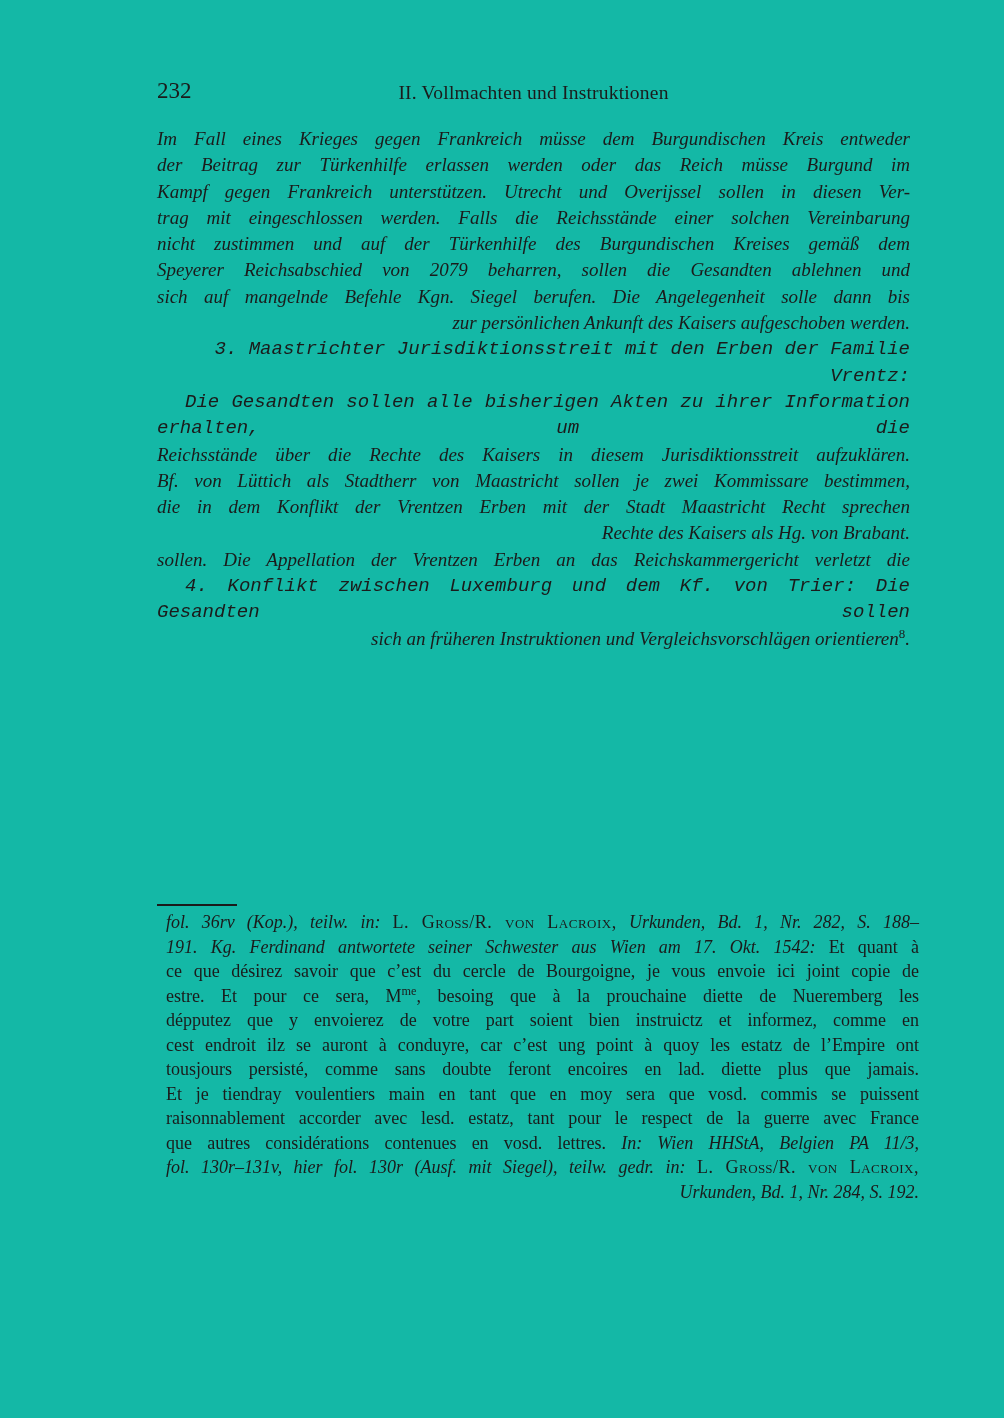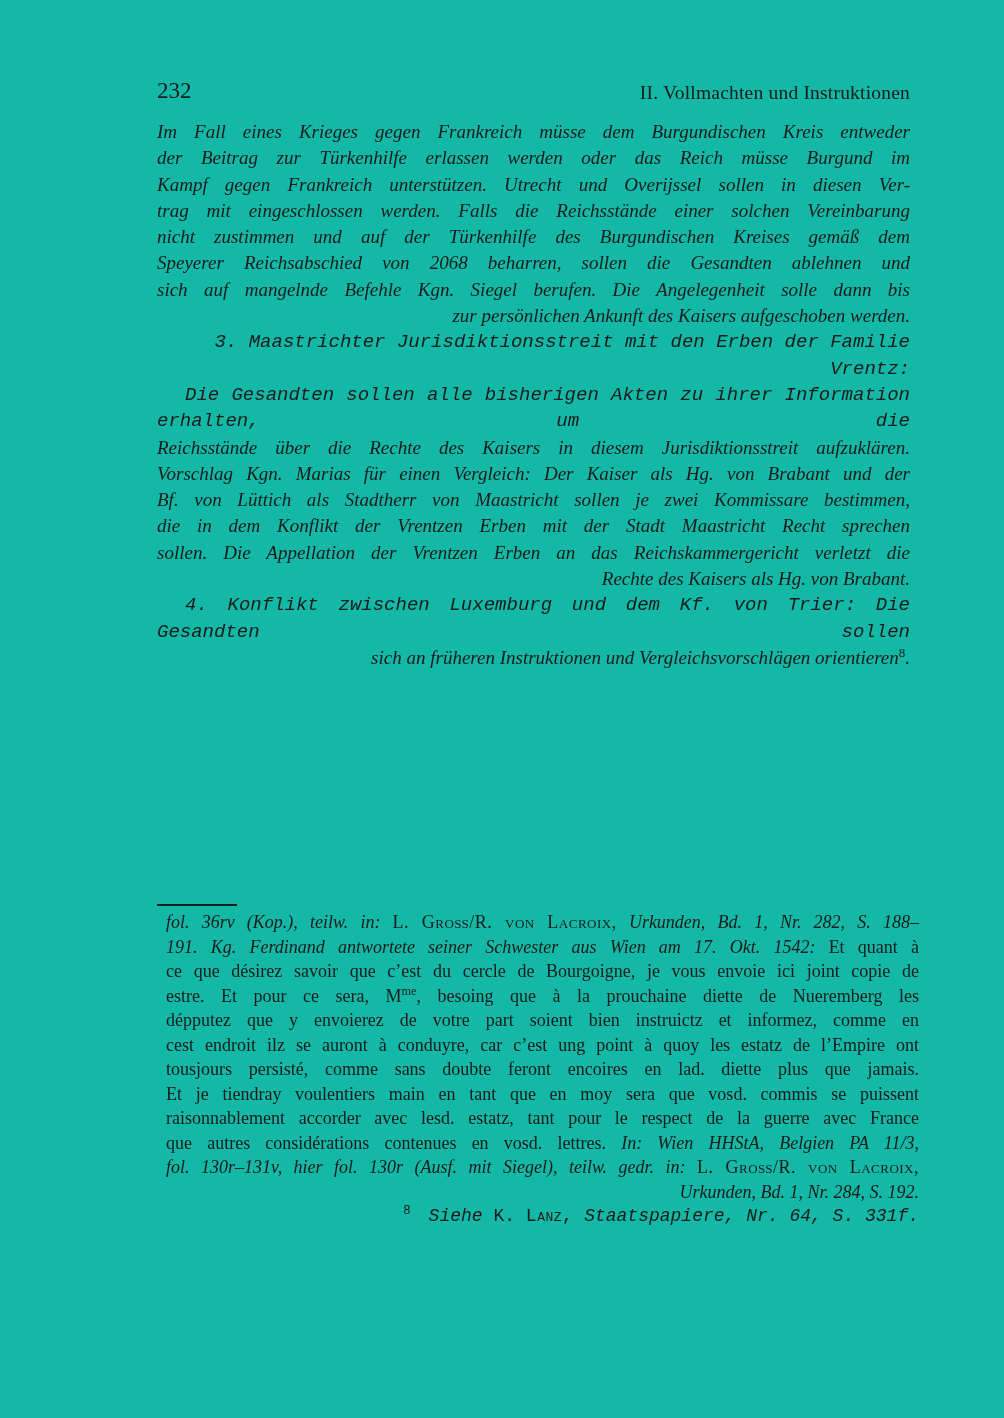--- a/index.html
+++ b/index.html
@@ -25,29 +25,29 @@
     left: 157px;
     top: 78px;
     font-size: 23px;
     line-height: 26px;
   }
   .running-header {
     position: absolute;
     left: 157px;
     top: 81px;
     width: 753px;
-    text-align: right;
+    text-align: center;
     font-size: 19.5px;
     line-height: 24px;
     letter-spacing: 0.2px;
   }
   .main-block {
     position: absolute;
     left: 157px;
-    top: 119px;
+    top: 126px;
     width: 753px;
     font-size: 19px;
     font-style: italic;
   }
   .main-block .tline {
     line-height: 26.3px;
   }
   .fn-rule {
     position: absolute;
     left: 157px;
@@ -101,43 +101,41 @@
 
 <div class="page">
   <div class="page-number">232</div>
   <div class="running-header">II. Vollmachten und Instruktionen</div>
   <div class="main-block">
       <div class="tline just"><span class="s-i">Im Fall eines Krieges gegen Frankreich müsse dem Burgundischen Kreis entweder</span></div>
       <div class="tline just"><span class="s-i">der Beitrag zur Türkenhilfe erlassen werden oder das Reich müsse Burgund im</span></div>
       <div class="tline just"><span class="s-i">Kampf gegen Frankreich unterstützen. Utrecht und Overijssel sollen in diesen Ver-</span></div>
       <div class="tline just"><span class="s-i">trag mit eingeschlossen werden. Falls die Reichsstände einer solchen Vereinbarung</span></div>
       <div class="tline just"><span class="s-i">nicht zustimmen und auf der Türkenhilfe des Burgundischen Kreises gemäß dem</span></div>
-      <div class="tline just"><span class="s-i">Speyerer Reichsabschied von 2068 beharren, sollen die Gesandten ablehnen und</span></div>
+      <div class="tline just"><span class="s-i">Speyerer Reichsabschied von 2079 beharren, sollen die Gesandten ablehnen und</span></div>
       <div class="tline just"><span class="s-i">sich auf mangelnde Befehle Kgn. Siegel berufen. Die Angelegenheit solle dann bis</span></div>
       <div class="tline left"><span class="s-i">zur persönlichen Ankunft des Kaisers aufgeschoben werden.</span></div>
       <div class="tline left ind"><span class="s-i">3. Maastrichter Jurisdiktionsstreit mit den Erben der Familie Vrentz:</span></div>
       <div class="tline just ind"><span class="s-i">Die Gesandten sollen alle bisherigen Akten zu ihrer Information erhalten, um die</span></div>
       <div class="tline just"><span class="s-i">Reichsstände über die Rechte des Kaisers in diesem Jurisdiktionsstreit aufzuklären.</span></div>
-      <div class="tline just"><span class="s-i">Vorschlag Kgn. Marias für einen Vergleich: Der Kaiser als Hg. von Brabant und der</span></div>
       <div class="tline just"><span class="s-i">Bf. von Lüttich als Stadtherr von Maastricht sollen je zwei Kommissare bestimmen,</span></div>
       <div class="tline just"><span class="s-i">die in dem Konflikt der Vrentzen Erben mit der Stadt Maastricht Recht sprechen</span></div>
+      <div class="tline left"><span class="s-i">Rechte des Kaisers als Hg. von Brabant.</span></div>
       <div class="tline just"><span class="s-i">sollen. Die Appellation der Vrentzen Erben an das Reichskammergericht verletzt die</span></div>
-      <div class="tline left"><span class="s-i">Rechte des Kaisers als Hg. von Brabant.</span></div>
       <div class="tline just ind"><span class="s-i">4. Konflikt zwischen Luxemburg und dem Kf. von Trier: Die Gesandten sollen</span></div>
       <div class="tline left"><span class="s-i">sich an früheren Instruktionen und Vergleichsvorschlägen orientieren</span><span class="s-sup">8</span><span class="s-i">.</span></div>
     </div>
   <div class="fn-rule"></div>
   <div class="fn-block">
       <div class="tline just"><span class="s-i">fol. 36rv (Kop.), teilw. in: </span><span class="s-sc">L. Groß/R. von Lacroix,</span><span class="s-i"> Urkunden, Bd. 1, Nr. 282, S. 188–</span></div>
       <div class="tline just"><span class="s-i">191. Kg. Ferdinand antwortete seiner Schwester aus Wien am 17. Okt. 1542: </span><span class="s-r">Et quant à</span></div>
       <div class="tline just"><span class="s-r">ce que désirez savoir que c’est du cercle de Bourgoigne, je vous envoie ici joint copie de</span></div>
       <div class="tline just"><span class="s-r">estre. Et pour ce sera, M</span><span class="s-sup">me</span><span class="s-r">, besoing que à la prouchaine diette de Nueremberg les</span></div>
       <div class="tline just"><span class="s-r">dépputez que y envoierez de votre part soient bien instruictz et informez, comme en</span></div>
       <div class="tline just"><span class="s-r">cest endroit ilz se auront à conduyre, car c’est ung point à quoy les estatz de l’Empire ont</span></div>
       <div class="tline just"><span class="s-r">tousjours persisté, comme sans doubte feront encoires en lad. diette plus que jamais.</span></div>
       <div class="tline just"><span class="s-r">Et je tiendray voulentiers main en tant que en moy sera que vosd. commis se puissent</span></div>
       <div class="tline just"><span class="s-r">raisonnablement accorder avec lesd. estatz, tant pour le respect de la guerre avec France</span></div>
       <div class="tline just"><span class="s-r">que autres considérations contenues en vosd. lettres. </span><span class="s-i">In: Wien HHStA, Belgien PA 11/3,</span></div>
       <div class="tline just"><span class="s-i">fol. 130r–131v, hier fol. 130r (Ausf. mit Siegel), teilw. gedr. in: </span><span class="s-sc">L. Groß/R. von Lacroix,</span></div>
       <div class="tline left"><span class="s-i">Urkunden, Bd. 1, Nr. 284, S. 192.</span></div>
-      <div class="tline left ind"><span class="s-sup">8</span><span class="s-r">  </span><span class="s-i">Siehe </span><span class="s-r">K. </span><span class="s-sc">Lanz,</span><span class="s-i"> Staatspapiere, Nr. 64, S. 331f.</span></div>
     </div>
 </div>
 
 </body></html>

